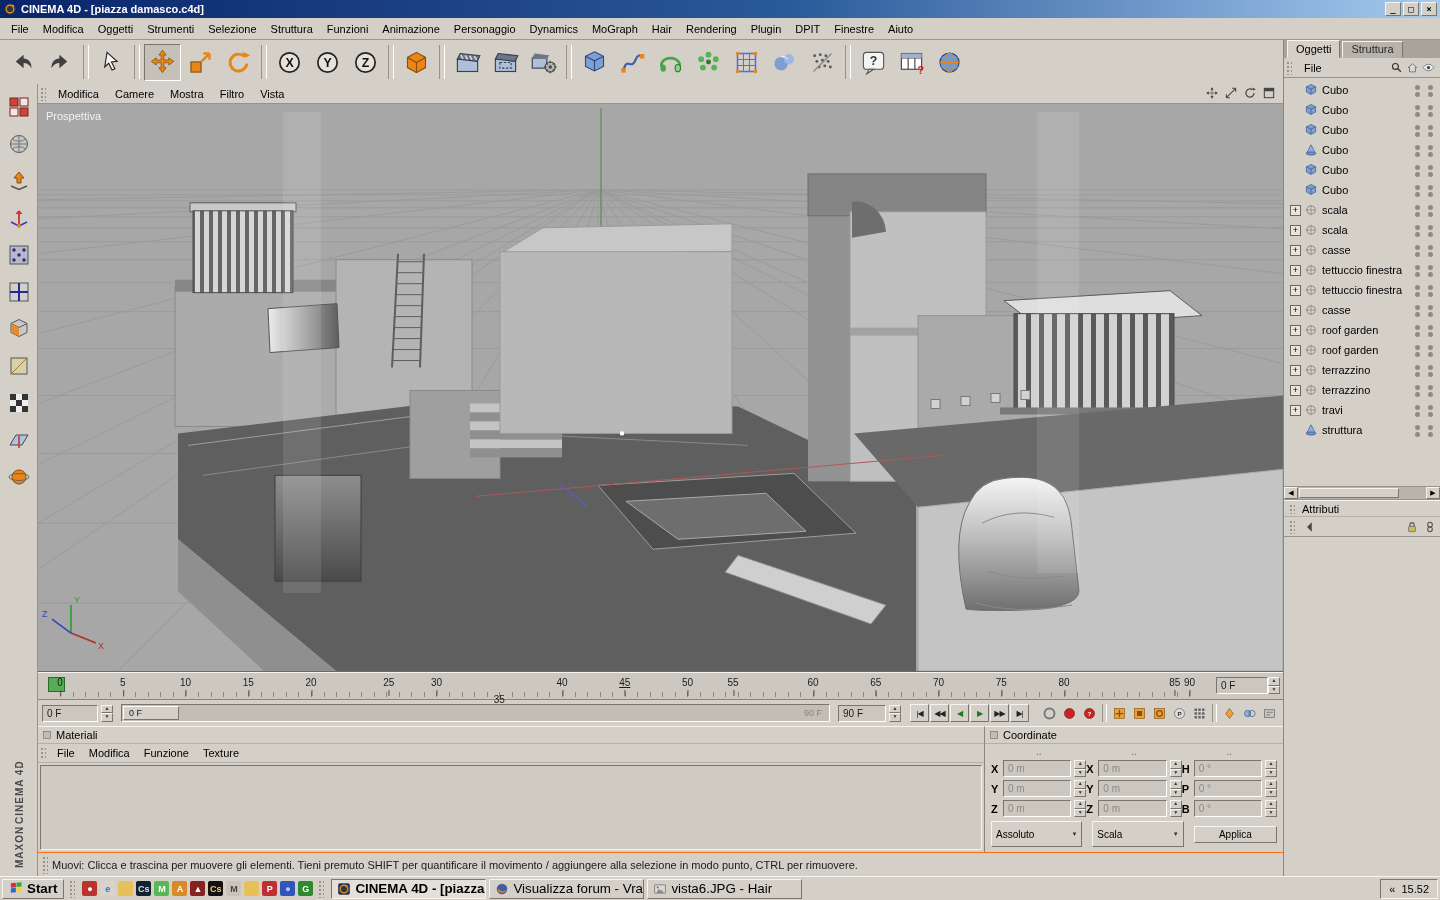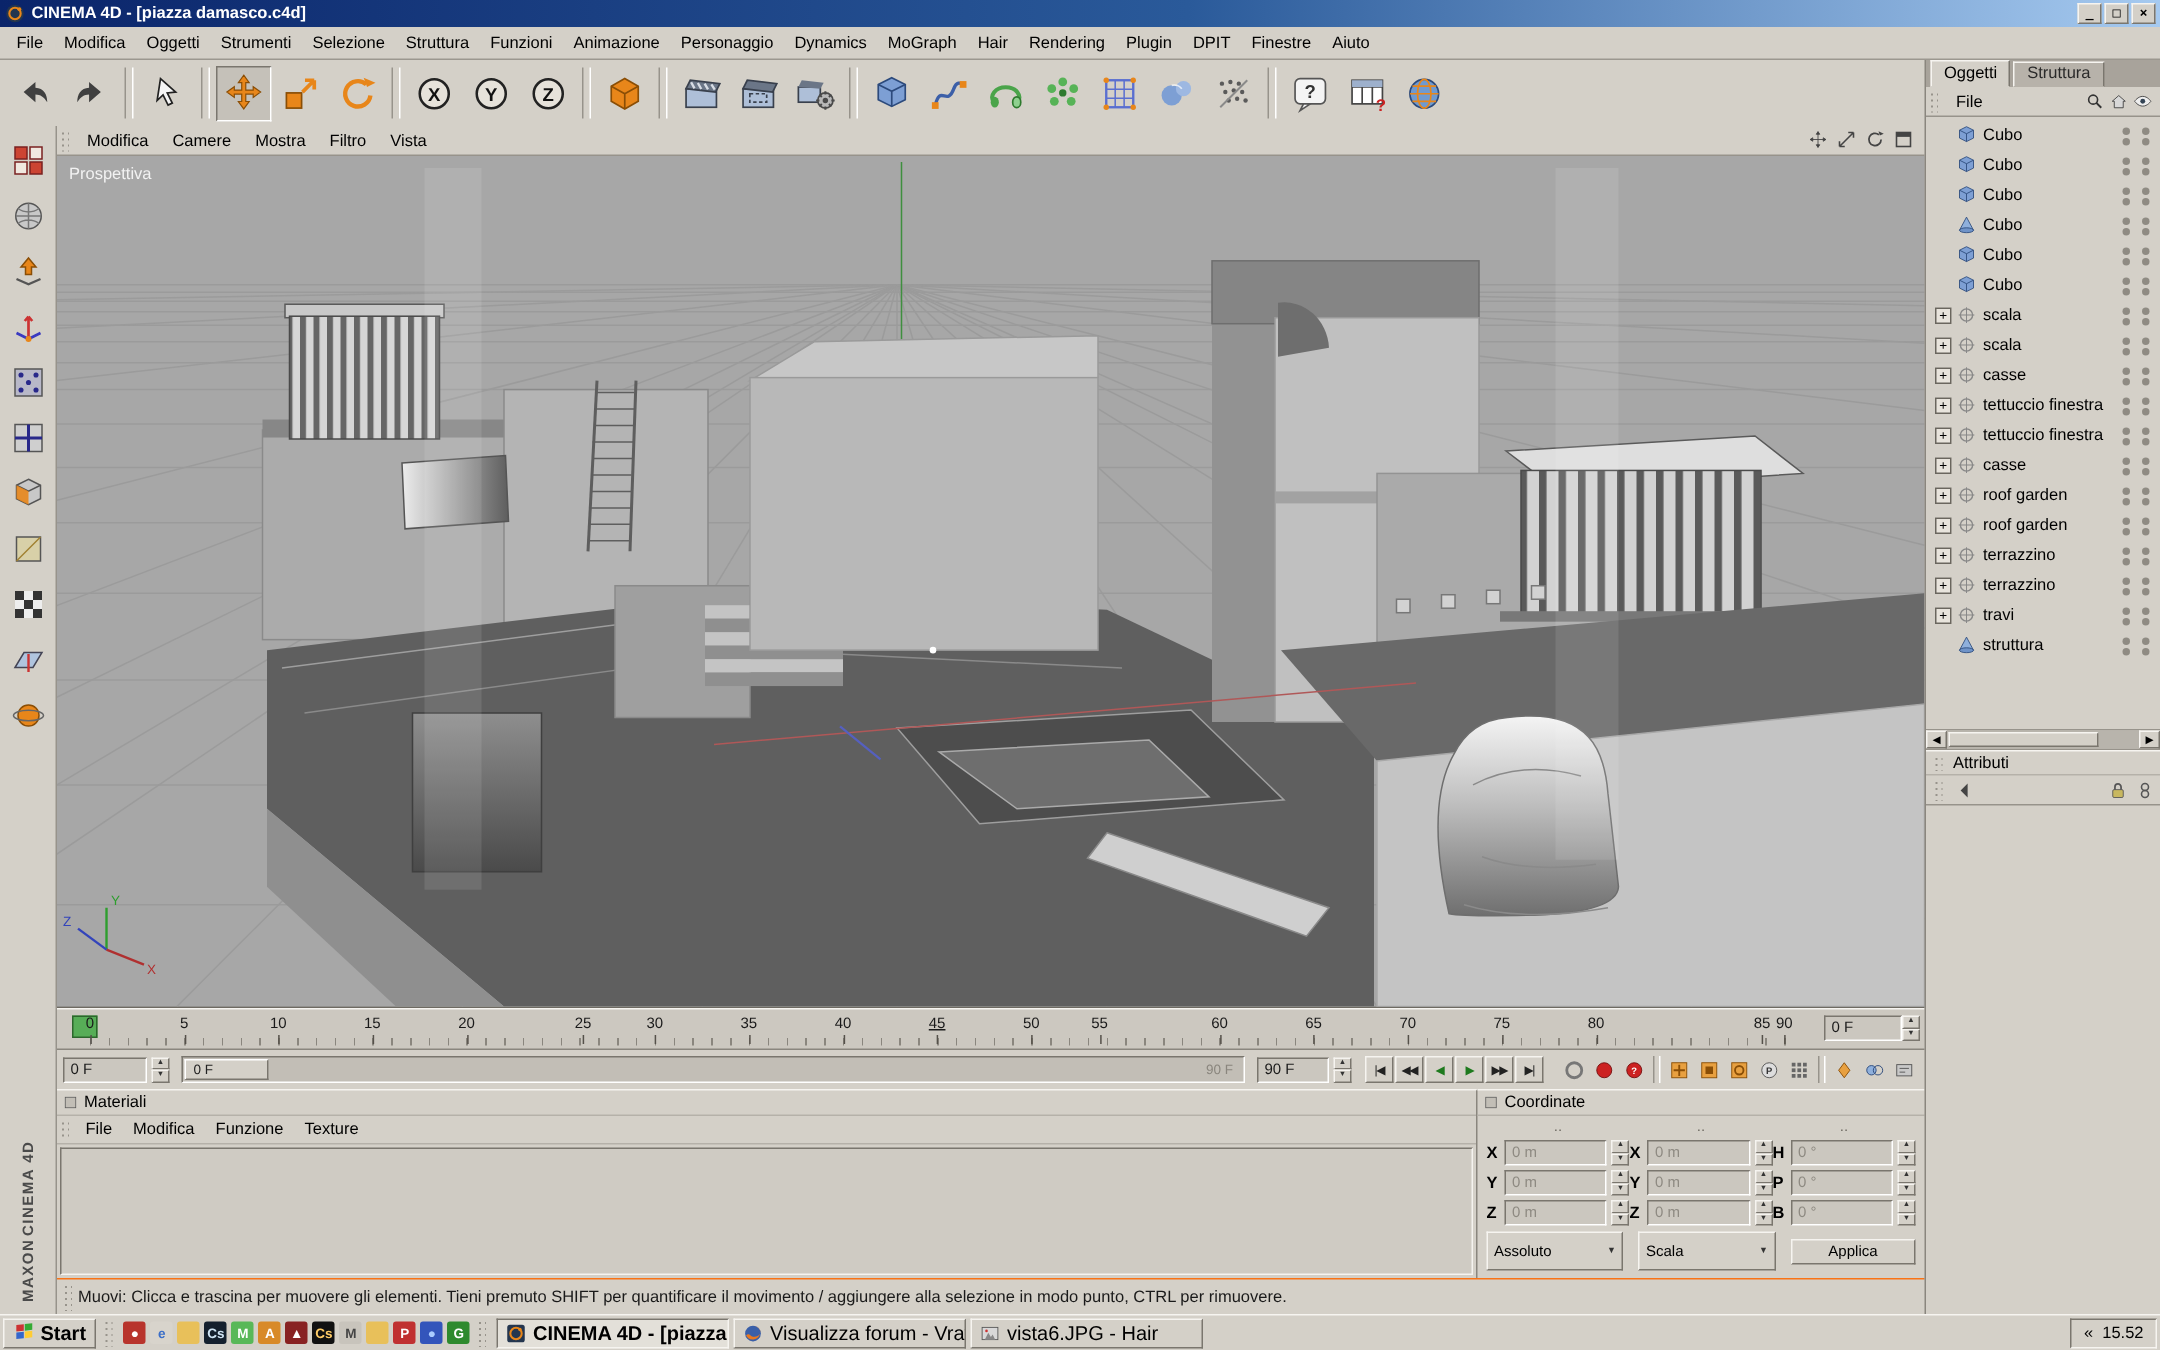--- a/index.html
+++ b/index.html
@@ -616,21 +616,21 @@
     <div id="playhead"></div>
     <div id="ruler-minor"></div>
     <div id="ruler-ticks">
         <span class="tick-label" style="left: 22px;">0</span>
         <span class="tick-label" style="left: 84.75px;">5</span>
         <span class="tick-label" style="left: 147.5px;">10</span>
         <span class="tick-label" style="left: 210.25px;">15</span>
         <span class="tick-label" style="left: 273px;">20</span>
         <span class="tick-label" style="left: 335.75px; margin-left: 15px;">25</span>
         <span class="tick-label" style="left: 398.5px;">30</span>
-        <span class="tick-label" style="left: 461.25px;">35</span>
+        <span class="tick-label" style="left: 461.25px; margin-top: 17px;">35</span>
         <span class="tick-label" style="left: 524px;">40</span>
         <span class="tick-label" style="left: 586.75px; text-decoration: underline;">45</span>
         <span class="tick-label" style="left: 649.5px;">50</span>
         <span class="tick-label" style="left: 695px;">55</span>
         <span class="tick-label" style="left: 775px;">60</span>
         <span class="tick-label" style="left: 837.75px;">65</span>
         <span class="tick-label" style="left: 900.5px;">70</span>
         <span class="tick-label" style="left: 963.25px;">75</span>
         <span class="tick-label" style="left: 1026px;">80</span>
         <span class="tick-label" style="left: 1088.75px; margin-left: 48px;">85</span>

